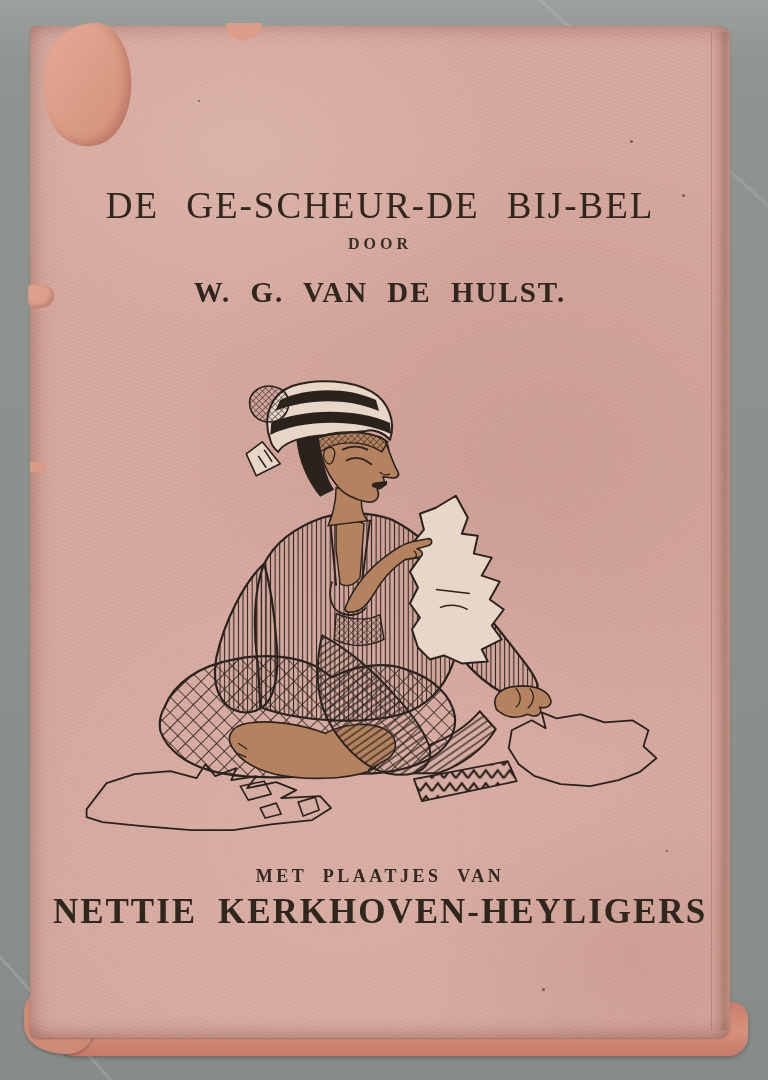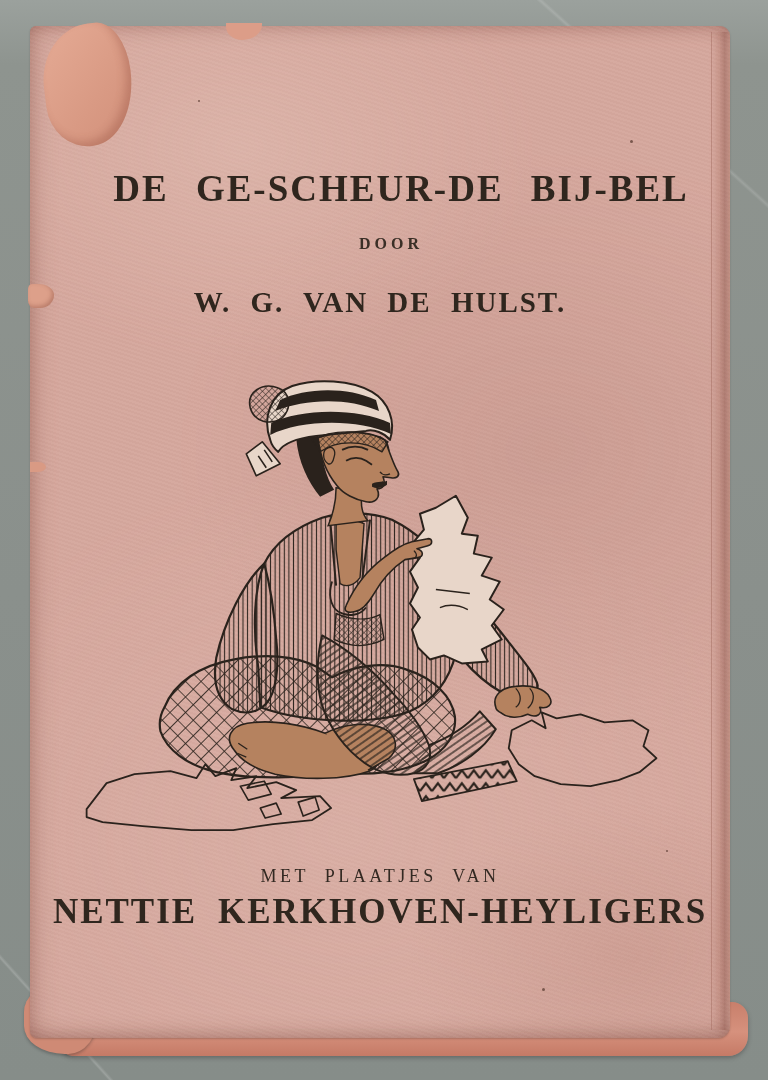--- a/index.html
+++ b/index.html
@@ -60,24 +60,24 @@
   .edge-right{
     position:absolute;right:0;top:6px;bottom:8px;width:18px;pointer-events:none;
     background:linear-gradient(90deg, rgba(0,0,0,0) 0%, rgba(160,95,80,.18) 40%, rgba(120,60,50,.26) 70%, rgba(205,155,140,.32) 100%);
     border-left:1px solid rgba(120,60,50,.22);
   }
   .speck{position:absolute;width:3px;height:3px;border-radius:50%;background:#63443a;opacity:.8;}
   .s1{left:600px;top:114px;} .s2{left:652px;top:168px;} .s3{left:168px;top:74px;width:2px;height:2px;}
   .s4{left:636px;top:824px;width:2px;height:2px;} .s5{left:512px;top:962px;}
 
   .titleline{position:absolute;left:0;width:100%;text-align:center;color:#2f261e;}
-  .book-title{top:141px;font-size:37px;font-weight:700;letter-spacing:2px;word-spacing:16px;margin-left:21px;}
-  .byline{top:209px;font-size:16px;font-weight:700;letter-spacing:4px;color:#3a2f26;padding-left:11px;}
-  .author{top:260px;font-size:29px;font-weight:700;letter-spacing:2px;word-spacing:10px;}
-  .credit1{top:840px;font-size:18px;font-weight:400;letter-spacing:3.5px;word-spacing:8px;color:#332922;}
+  .book-title{top:158px;font-size:37px;font-weight:400;letter-spacing:2px;word-spacing:16px;}
+  .byline{top:209px;font-size:16px;font-weight:700;letter-spacing:4px;color:#3a2f26;}
+  .author{top:250px;font-size:29px;font-weight:700;letter-spacing:2px;word-spacing:10px;}
+  .credit1{top:840px;font-size:18px;font-weight:700;letter-spacing:3.5px;word-spacing:8px;color:#332922;}
   .credit2{top:866px;font-size:35px;font-weight:700;letter-spacing:2px;word-spacing:10px;}
 
   .illustration{position:absolute;left:54px;top:352px;width:600px;height:484px;}
 </style>
 </head>
 <body>
 
 <div class="streaks"></div>
 <div class="pages"></div>
 <div class="pages-left"></div>

